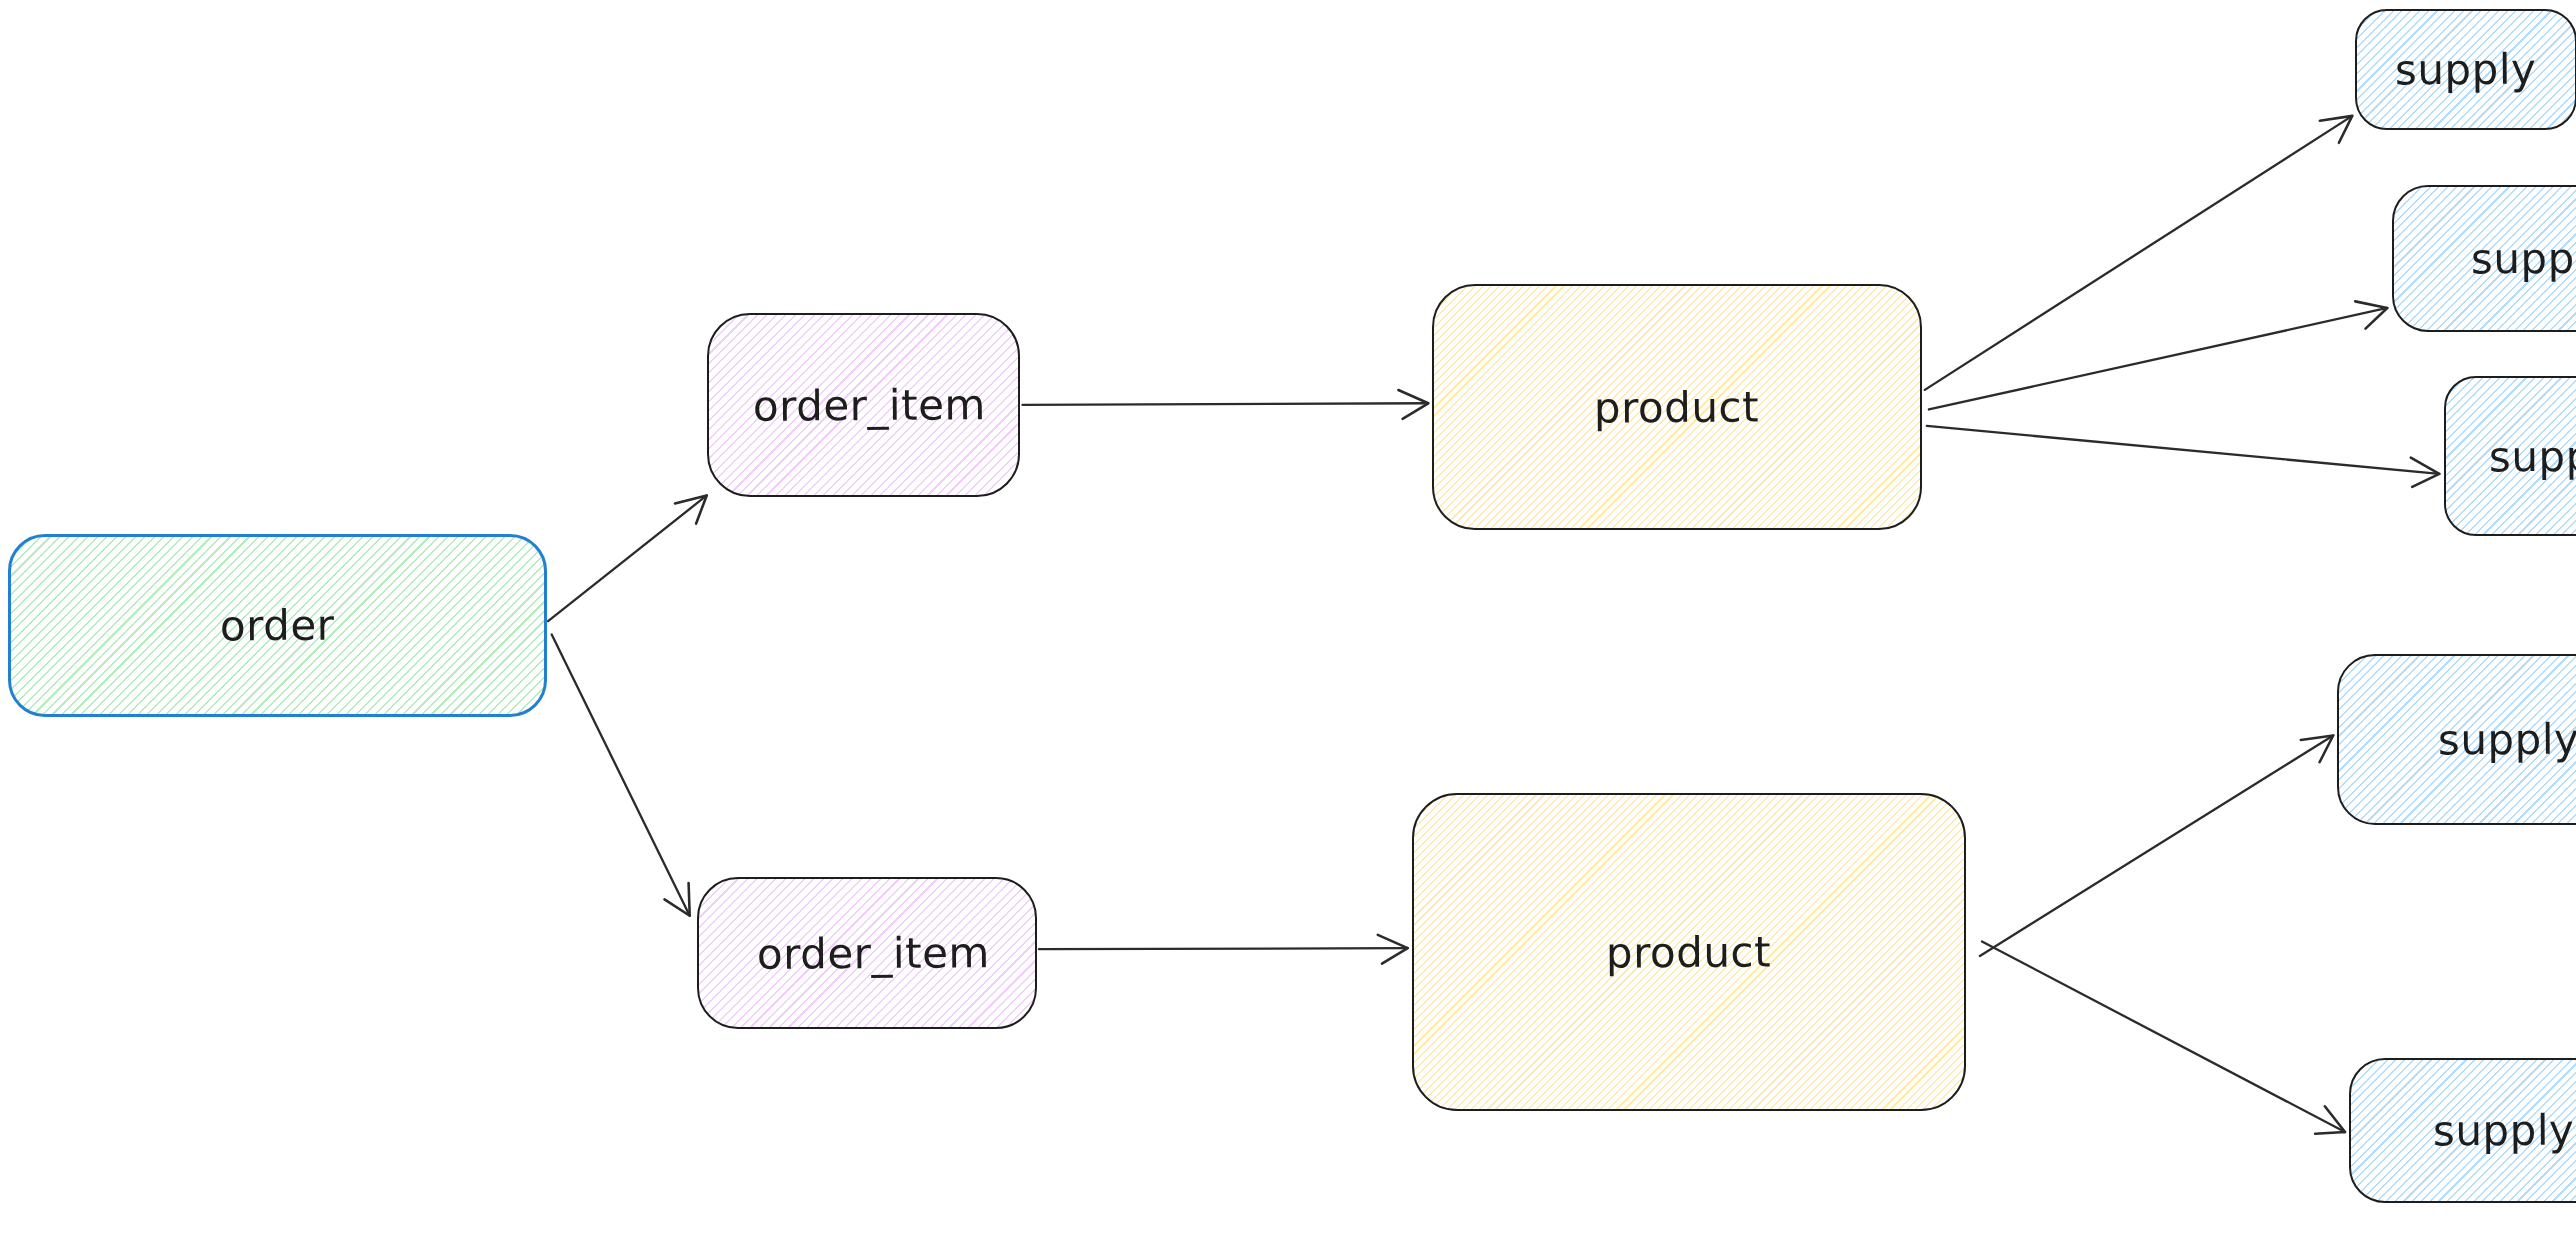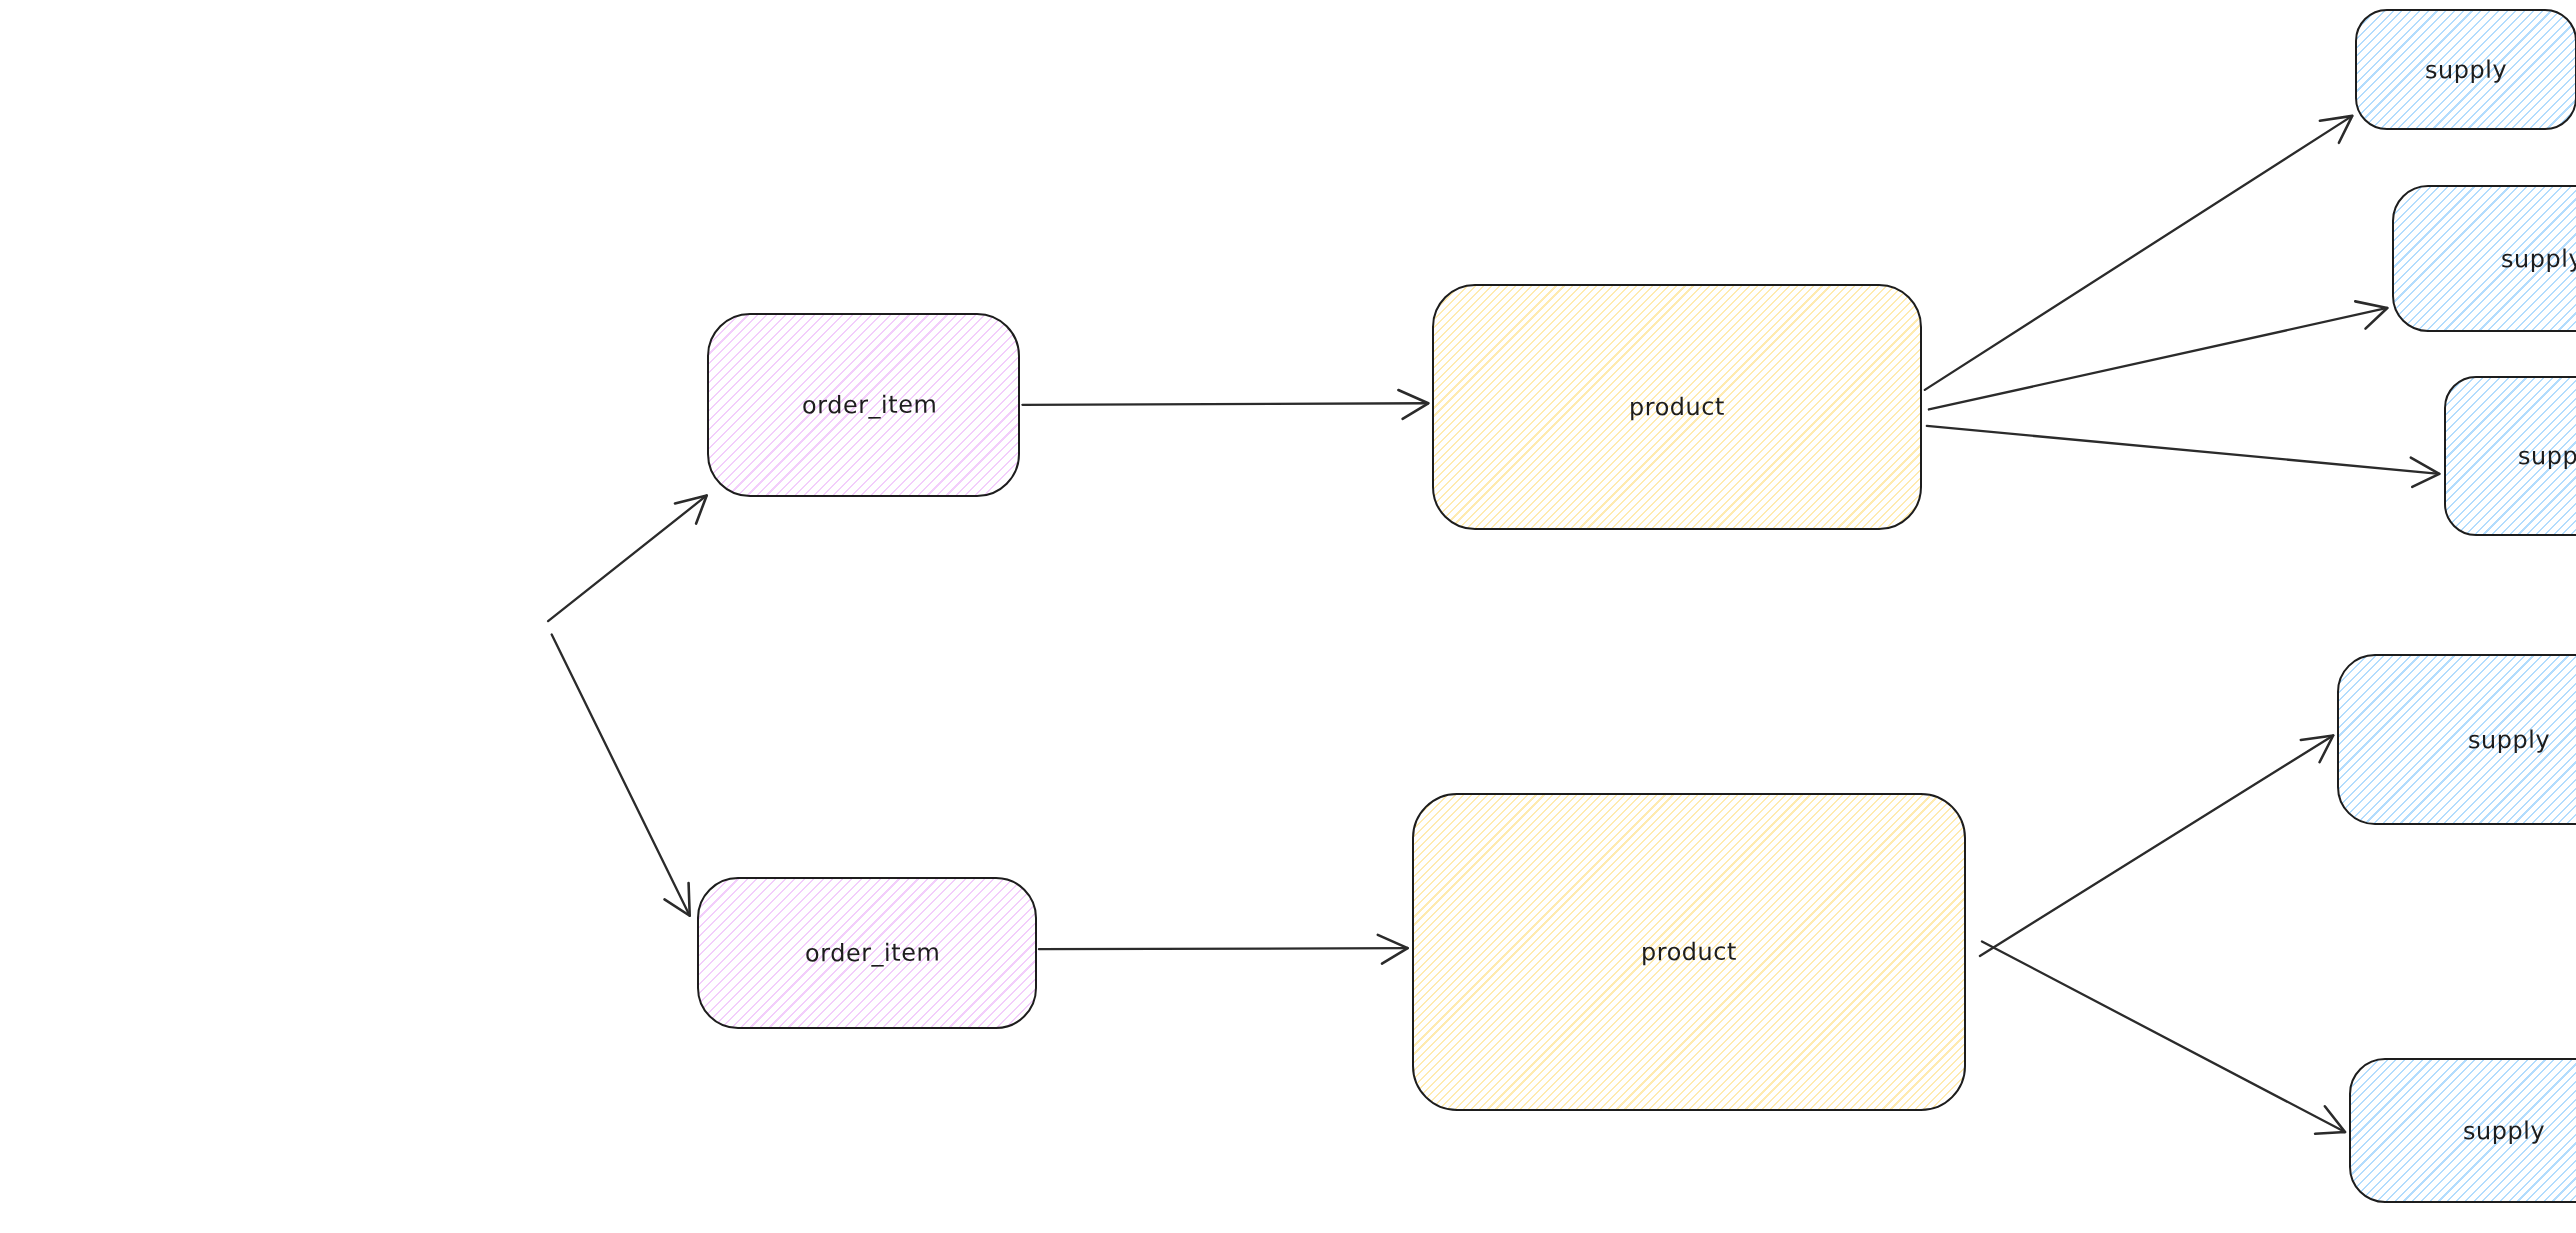--- a/index.html
+++ b/index.html
@@ -17,21 +17,21 @@
     height: 1233px;
     background: #ffffff;
   }
   .node {
     position: absolute;
     box-sizing: border-box;
     display: flex;
     align-items: center;
     justify-content: center;
     color: #1d1d1d;
-    font-size: 24px;
+    font-size: 42px;
     letter-spacing: 0.5px;
     border: 2.6px solid #1d1d1d;
     background-color: #ffffff;
   }
   .node .label { transform: rotate(-0.4deg); }
   
   .fill-green {
     border-color: #2180d2;
     border-width: 3.6px;
     background-image: repeating-linear-gradient(135deg,
@@ -77,20 +77,23 @@
     <line x1="1070" y1="1232" x2="1338" y2="1778" marker-end="url(#ah)"></line>
     <line x1="1984" y1="786" x2="2772" y2="783" marker-end="url(#ah)"></line>
     <line x1="2016" y1="1843" x2="2732" y2="1841" marker-end="url(#ah)"></line>
     <line x1="3736" y1="757" x2="4566" y2="225" marker-end="url(#ah)"></line>
     <line x1="3744" y1="795" x2="4634" y2="598" marker-end="url(#ah)"></line>
     <line x1="3740" y1="827" x2="4735" y2="920" marker-end="url(#ah)"></line>
     <line x1="3843" y1="1856" x2="4529" y2="1428" marker-end="url(#ah)"></line>
     <line x1="3847" y1="1828" x2="4552" y2="2198" marker-end="url(#ah)"></line>
   </svg>
 
+  <div class="node fill-green" style="left:7.7px; top:534px; width:539px; height:183px; border-radius:37px;">
+    <span class="label">order</span>
+  </div>
 
   <div class="node fill-pink" style="left:707px; top:313px; width:313px; height:184px; border-radius:43px;">
     <span class="label">order_item</span>
   </div>
 
   <div class="node fill-pink" style="left:697px; top:877px; width:340px; height:152px; border-radius:41px;">
     <span class="label">order_item</span>
   </div>
 
   <div class="node fill-yellow" style="left:1432px; top:284px; width:490px; height:246px; border-radius:43px;">

